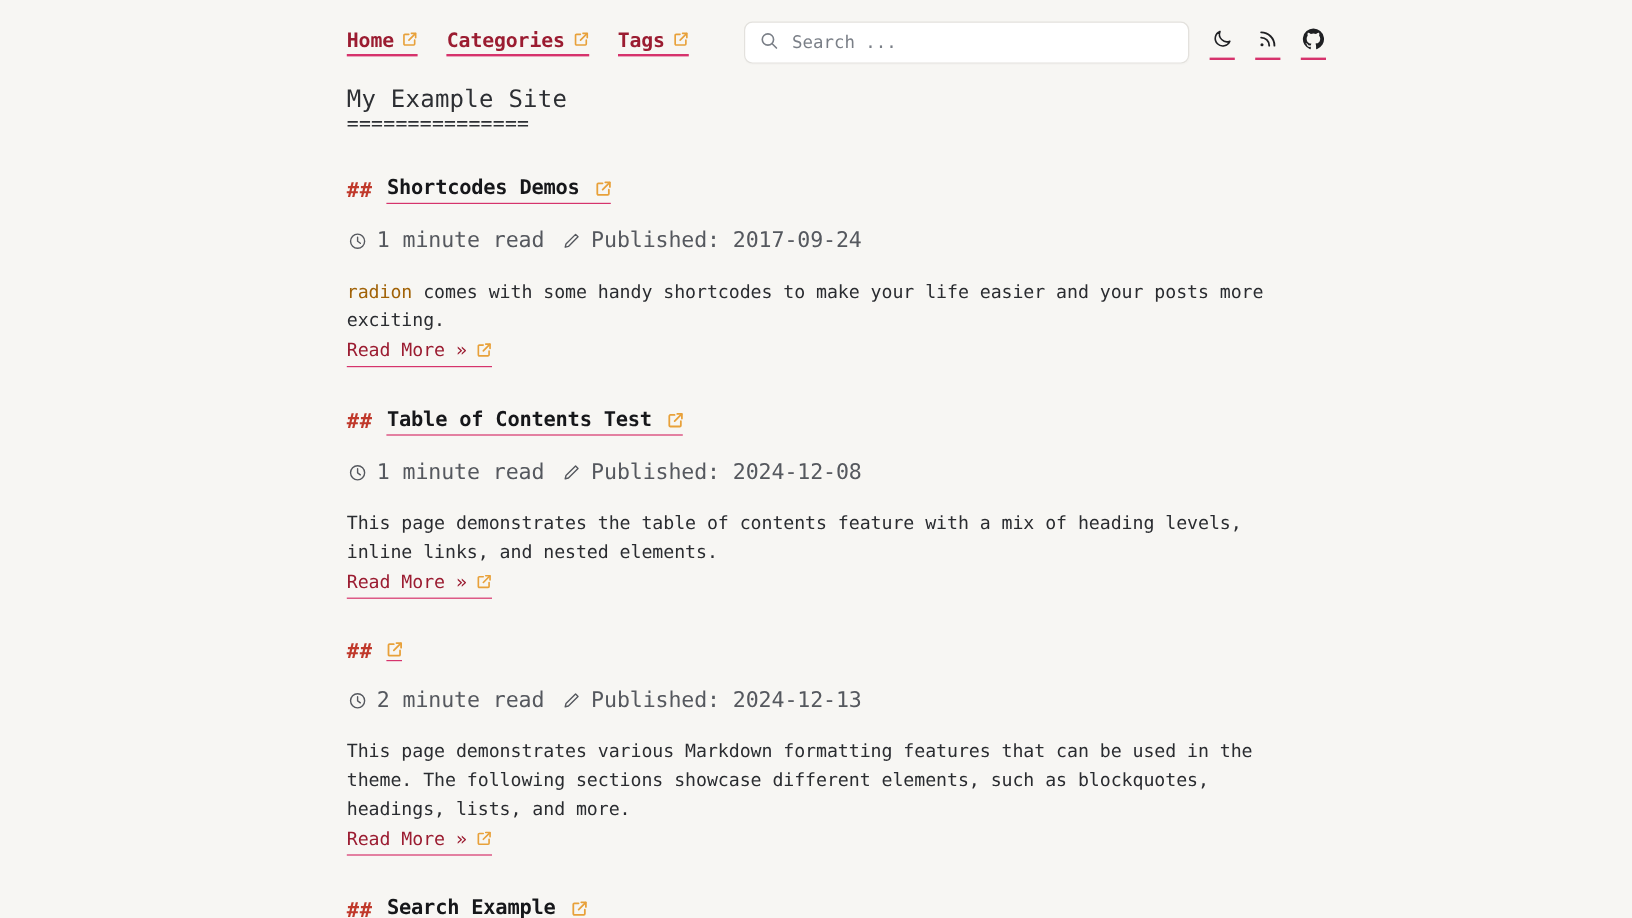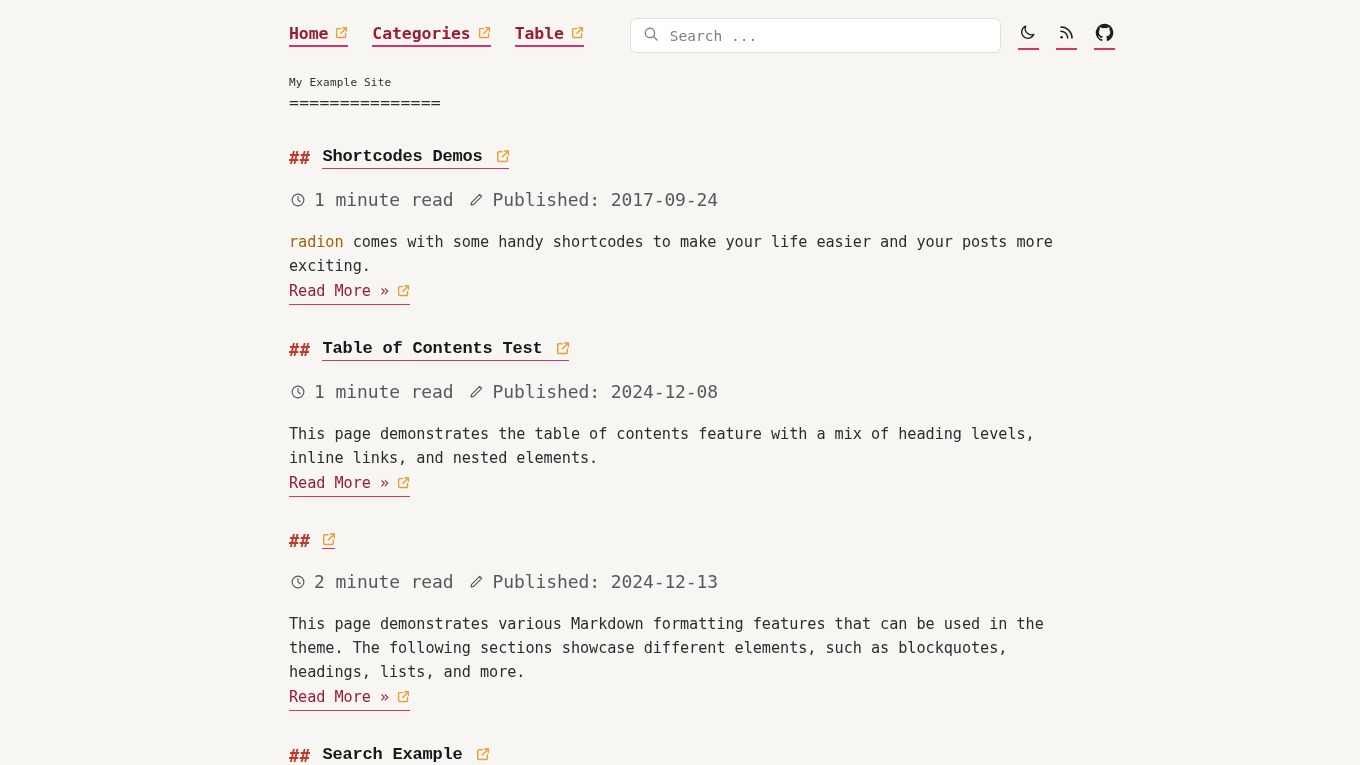--- a/index.html
+++ b/index.html
@@ -103,21 +103,21 @@
   }
   .hicon svg { display: block; }
   
   .main {
     position: absolute;
     left: 289px;
     top: 72px;
     width: 790px;
   }
   .site-title {
-    font-size: 11px;
+    font-size: 20px;
     line-height: 21px;
     color: #2d2f33;
     letter-spacing: 0.2px;
     white-space: pre;
   }
   .site-rule {
     font-size: 16.5px;
     line-height: 20px;
     color: #2d2f33;
     letter-spacing: 0.2px;
@@ -142,21 +142,20 @@
     align-items: center;
     gap: 13px;
     font-size: 17px;
     font-weight: 700;
     color: #16171a;
     text-decoration: none;
     border-bottom: 1.5px solid #d6336c;
     padding-bottom: 2px;
     letter-spacing: -0.2px;
     cursor: pointer;
-    font-family: Liberation Mono, monospace;
   }
   .post-meta {
     margin-top: 20px;
     display: flex;
     align-items: center;
     font-size: 18px;
     color: #55585e;
     gap: 0;
     letter-spacing: -0.1px;
   }
@@ -217,21 +216,21 @@
           <span>Categories</span>
           <span class="ext-icon">
             <svg width="13" height="13" viewBox="0 0 16 16" fill="none" stroke="#e8a13a" stroke-width="1.7" stroke-linecap="round" stroke-linejoin="round">
               <path d="M13 9.2V13.2a1 1 0 0 1-1 1H3a1 1 0 0 1-1-1V4.2a1 1 0 0 1 1-1h4"></path>
               <path d="M9.6 2.2H14v4.4"></path>
               <path d="M7.1 9.1L13.7 2.5"></path>
             </svg>
           </span>
         </a>
         <a class="nav-link">
-          <span>Table</span>
+          <span>Tags</span>
           <span class="ext-icon">
             <svg width="13" height="13" viewBox="0 0 16 16" fill="none" stroke="#e8a13a" stroke-width="1.7" stroke-linecap="round" stroke-linejoin="round">
               <path d="M13 9.2V13.2a1 1 0 0 1-1 1H3a1 1 0 0 1-1-1V4.2a1 1 0 0 1 1-1h4"></path>
               <path d="M9.6 2.2H14v4.4"></path>
               <path d="M7.1 9.1L13.7 2.5"></path>
             </svg>
           </span>
         </a>
       </div>
 

